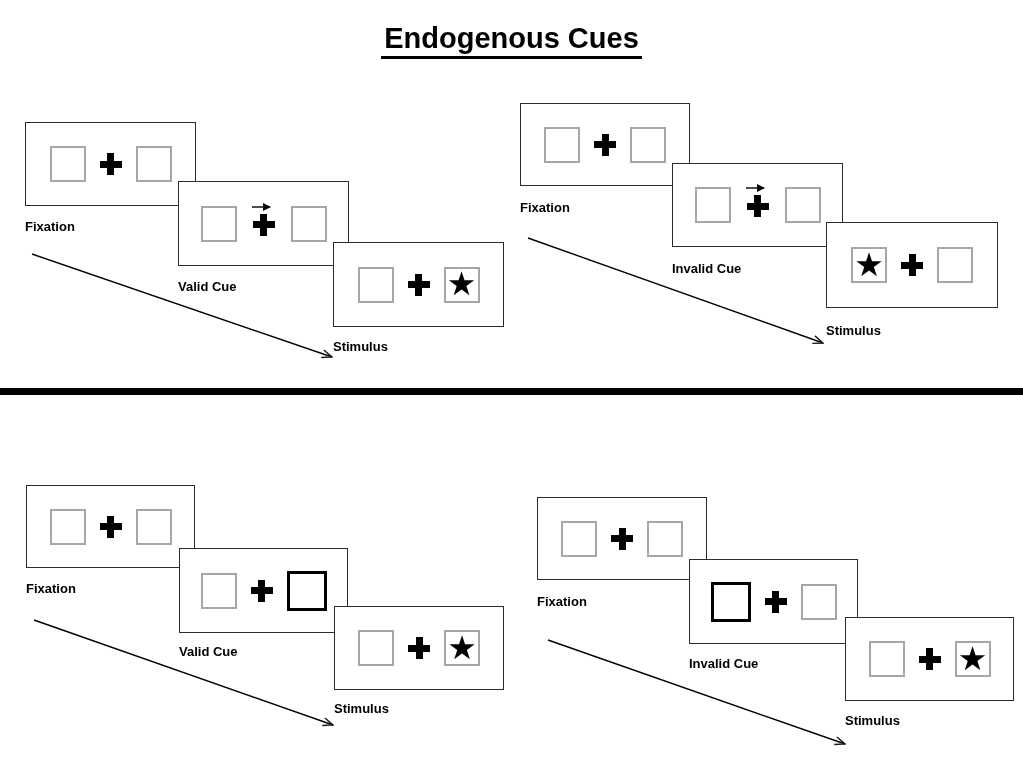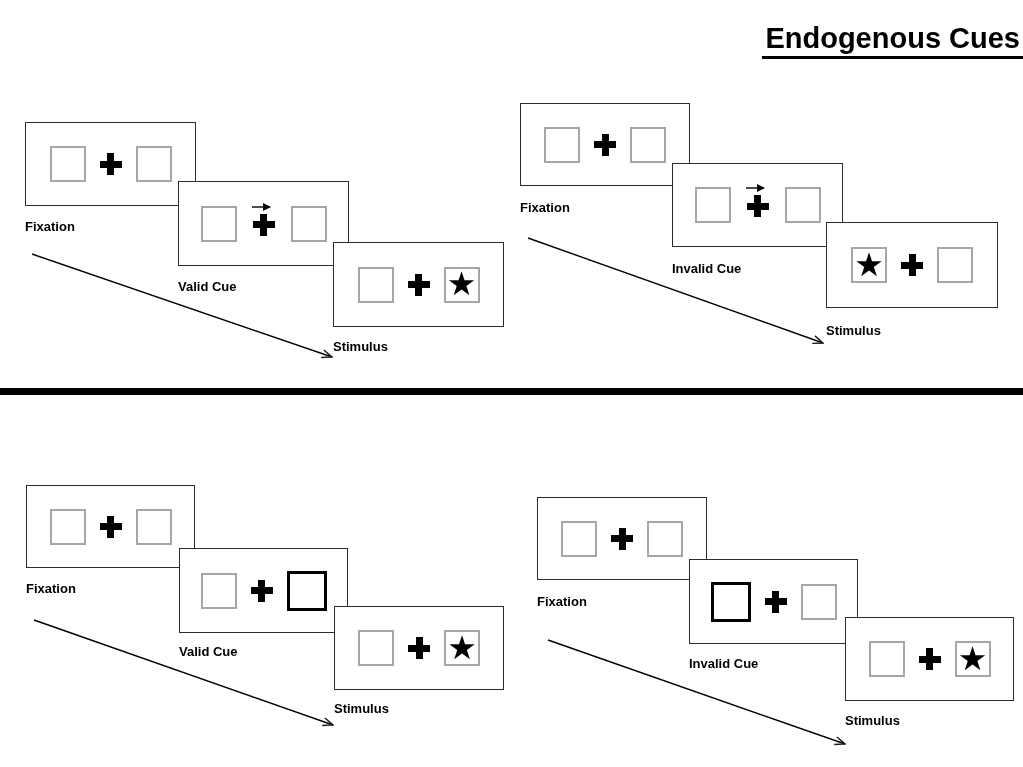--- a/index.html
+++ b/index.html
@@ -2,21 +2,21 @@
 <html style="--bg: #ffffff; --ink: #000000; --card-border: #2b2b2b; --box-border: #a6a6a6;"><head>
 <meta charset="utf-8">
 <style>
   html,body { margin:0; padding:0; background:#fff; }
   .page {
     position:relative; width:1023px; height:767px;
     background:var(--bg,#ffffff); overflow:hidden;
     font-family:"Liberation Sans","DejaVu Sans",sans-serif;
     color:var(--ink,#000);
   }
-  .title { position:absolute; left:0; width:100%; text-align:right;
+  .title { position:absolute; left:0; width:100%; text-align:center;
            font-weight:bold; font-size:29px; line-height:32px; }
   .title span { display:inline-block; border-bottom:3px solid var(--ink,#000); padding:0 3px 2px; }
   .t-endo { top:22px; }
   .t-exo  { top:419px; }
 
   .divider { position:absolute; left:0; top:388px; width:1023px; height:7px; background:var(--ink,#000); }
 
   .panel { position:absolute; inset:0; }
 
   .card { position:absolute; background:#fff; border:1px solid var(--card-border,#2b2b2b);

